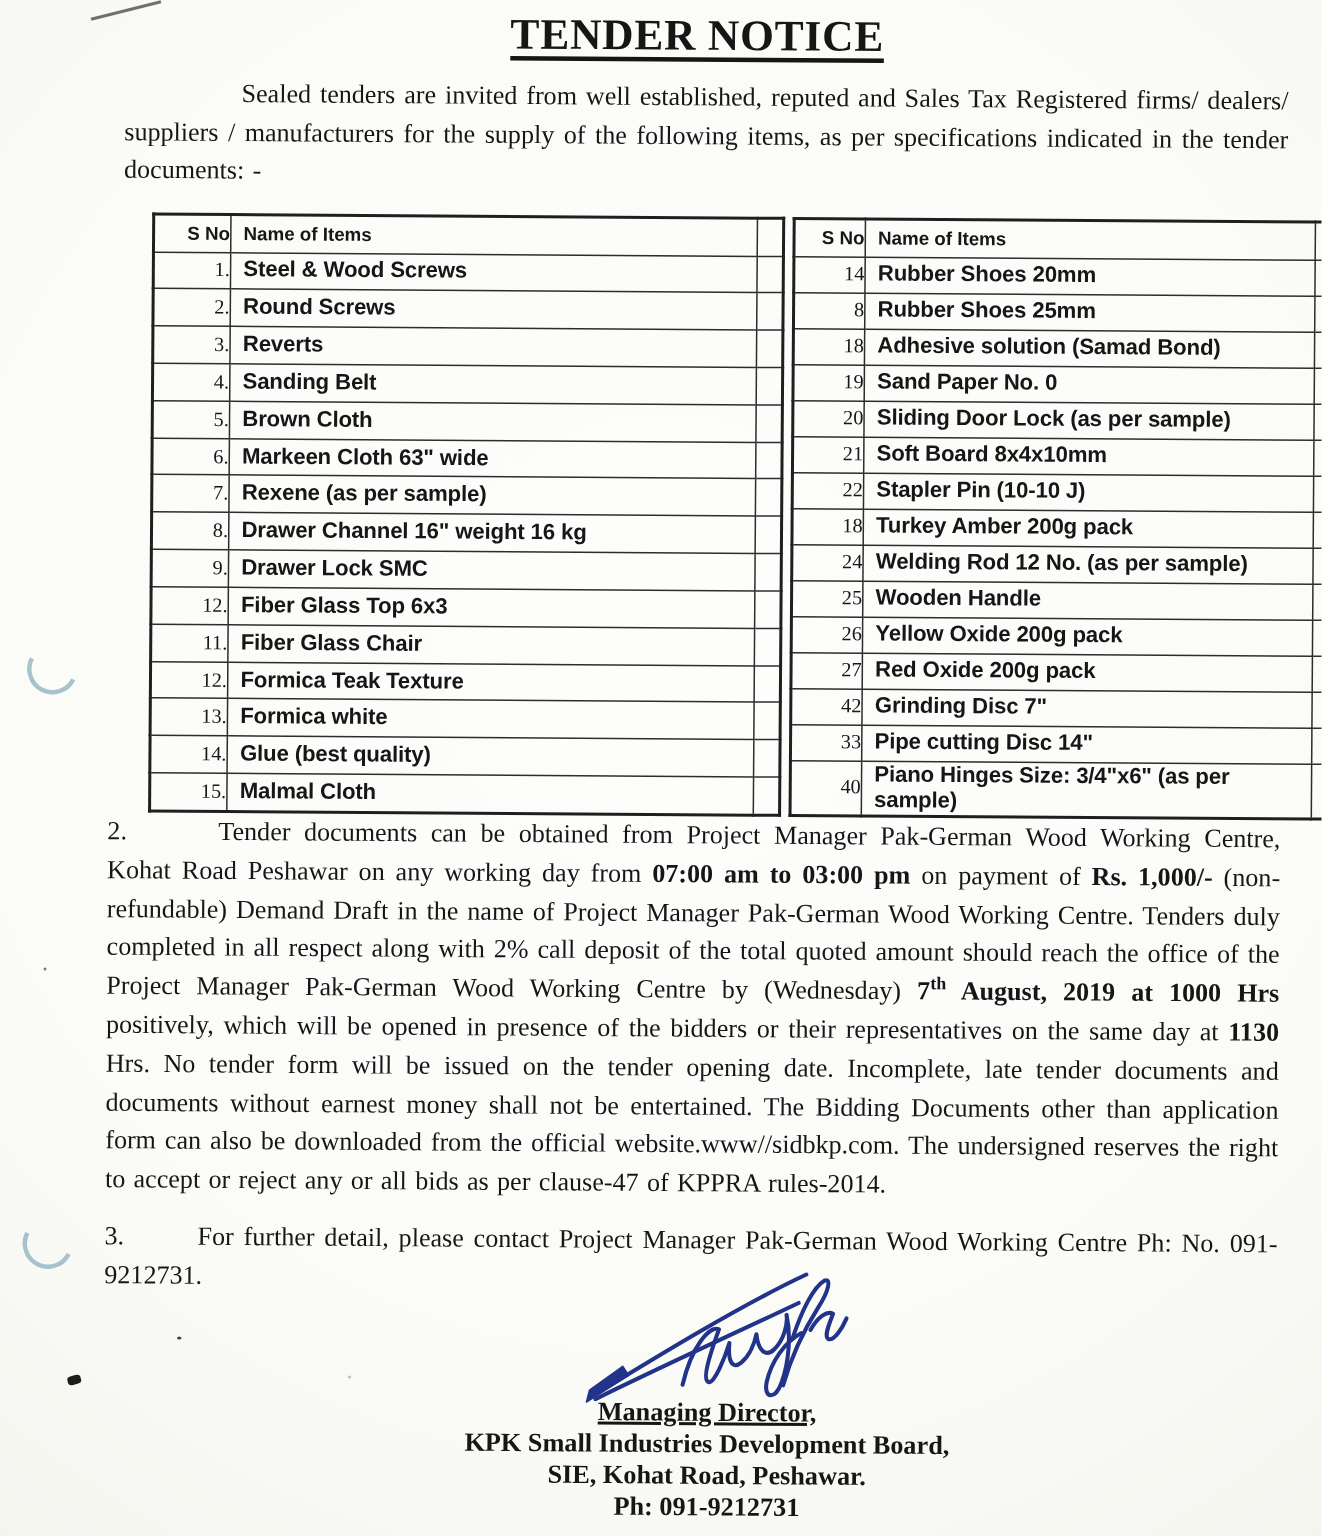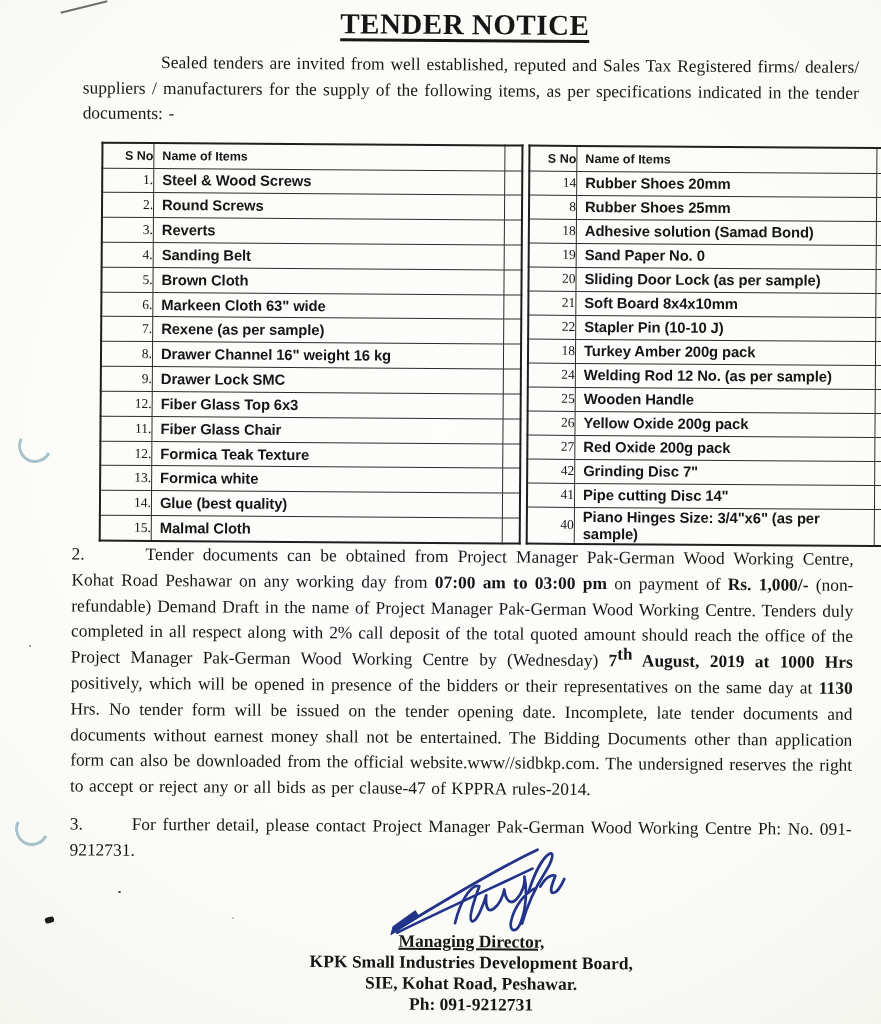--- a/index.html
+++ b/index.html
@@ -21,21 +21,21 @@
 
   
   .para{position:absolute;margin:0;text-align:justify;word-spacing:1.2px;}
   .para1{top:52px;left:80px;width:776px;font-size:17.4px;line-height:25.5px;text-indent:78px;}
   .para2{top:544px;left:72px;width:782px;font-size:17.4px;line-height:25.8px;}
   .para3{top:813px;left:72px;width:782px;font-size:17.4px;line-height:26px;}
   .pnum{display:inline-block;}
   .para2 .pnum{width:74px;}
   .para3 .pnum{width:62px;}
   .b{font-weight:bold;}
-  sup.b{font-size:17px;line-height:0;}
+  sup.b{font-size:12px;line-height:0;}
 
   
   .tables{position:absolute;top:144px;left:99px;display:flex;gap:5px;}
   table{border-collapse:collapse;table-layout:fixed;border:2.2px solid #1f1f1f;background:transparent;}
   .t-left{width:412px;}
   .t-right{width:357px;}
   th,td{border:1.6px solid #2d2d2d;overflow:hidden;padding:0;}
   thead tr{height:25px;}
   tbody tr{height:24px;}
   th{font-family:"Liberation Sans","DejaVu Sans",sans-serif;font-size:12.5px;font-weight:bold;text-align:left;}
@@ -235,21 +235,21 @@
             <td class="sno">27</td>
             <td class="name">Red Oxide 200g pack</td>
             <td class="blank"></td>
           </tr>
           <tr>
             <td class="sno">42</td>
             <td class="name">Grinding Disc 7"</td>
             <td class="blank"></td>
           </tr>
           <tr>
-            <td class="sno">41</td>
+            <td class="sno">33</td>
             <td class="name">Pipe cutting Disc 14"</td>
             <td class="blank"></td>
           </tr>
           <tr>
             <td class="sno">40</td>
             <td class="name">Piano Hinges Size: 3/4"x6" (as per sample)</td>
             <td class="blank"></td>
           </tr>
         </tbody>
     </table>

